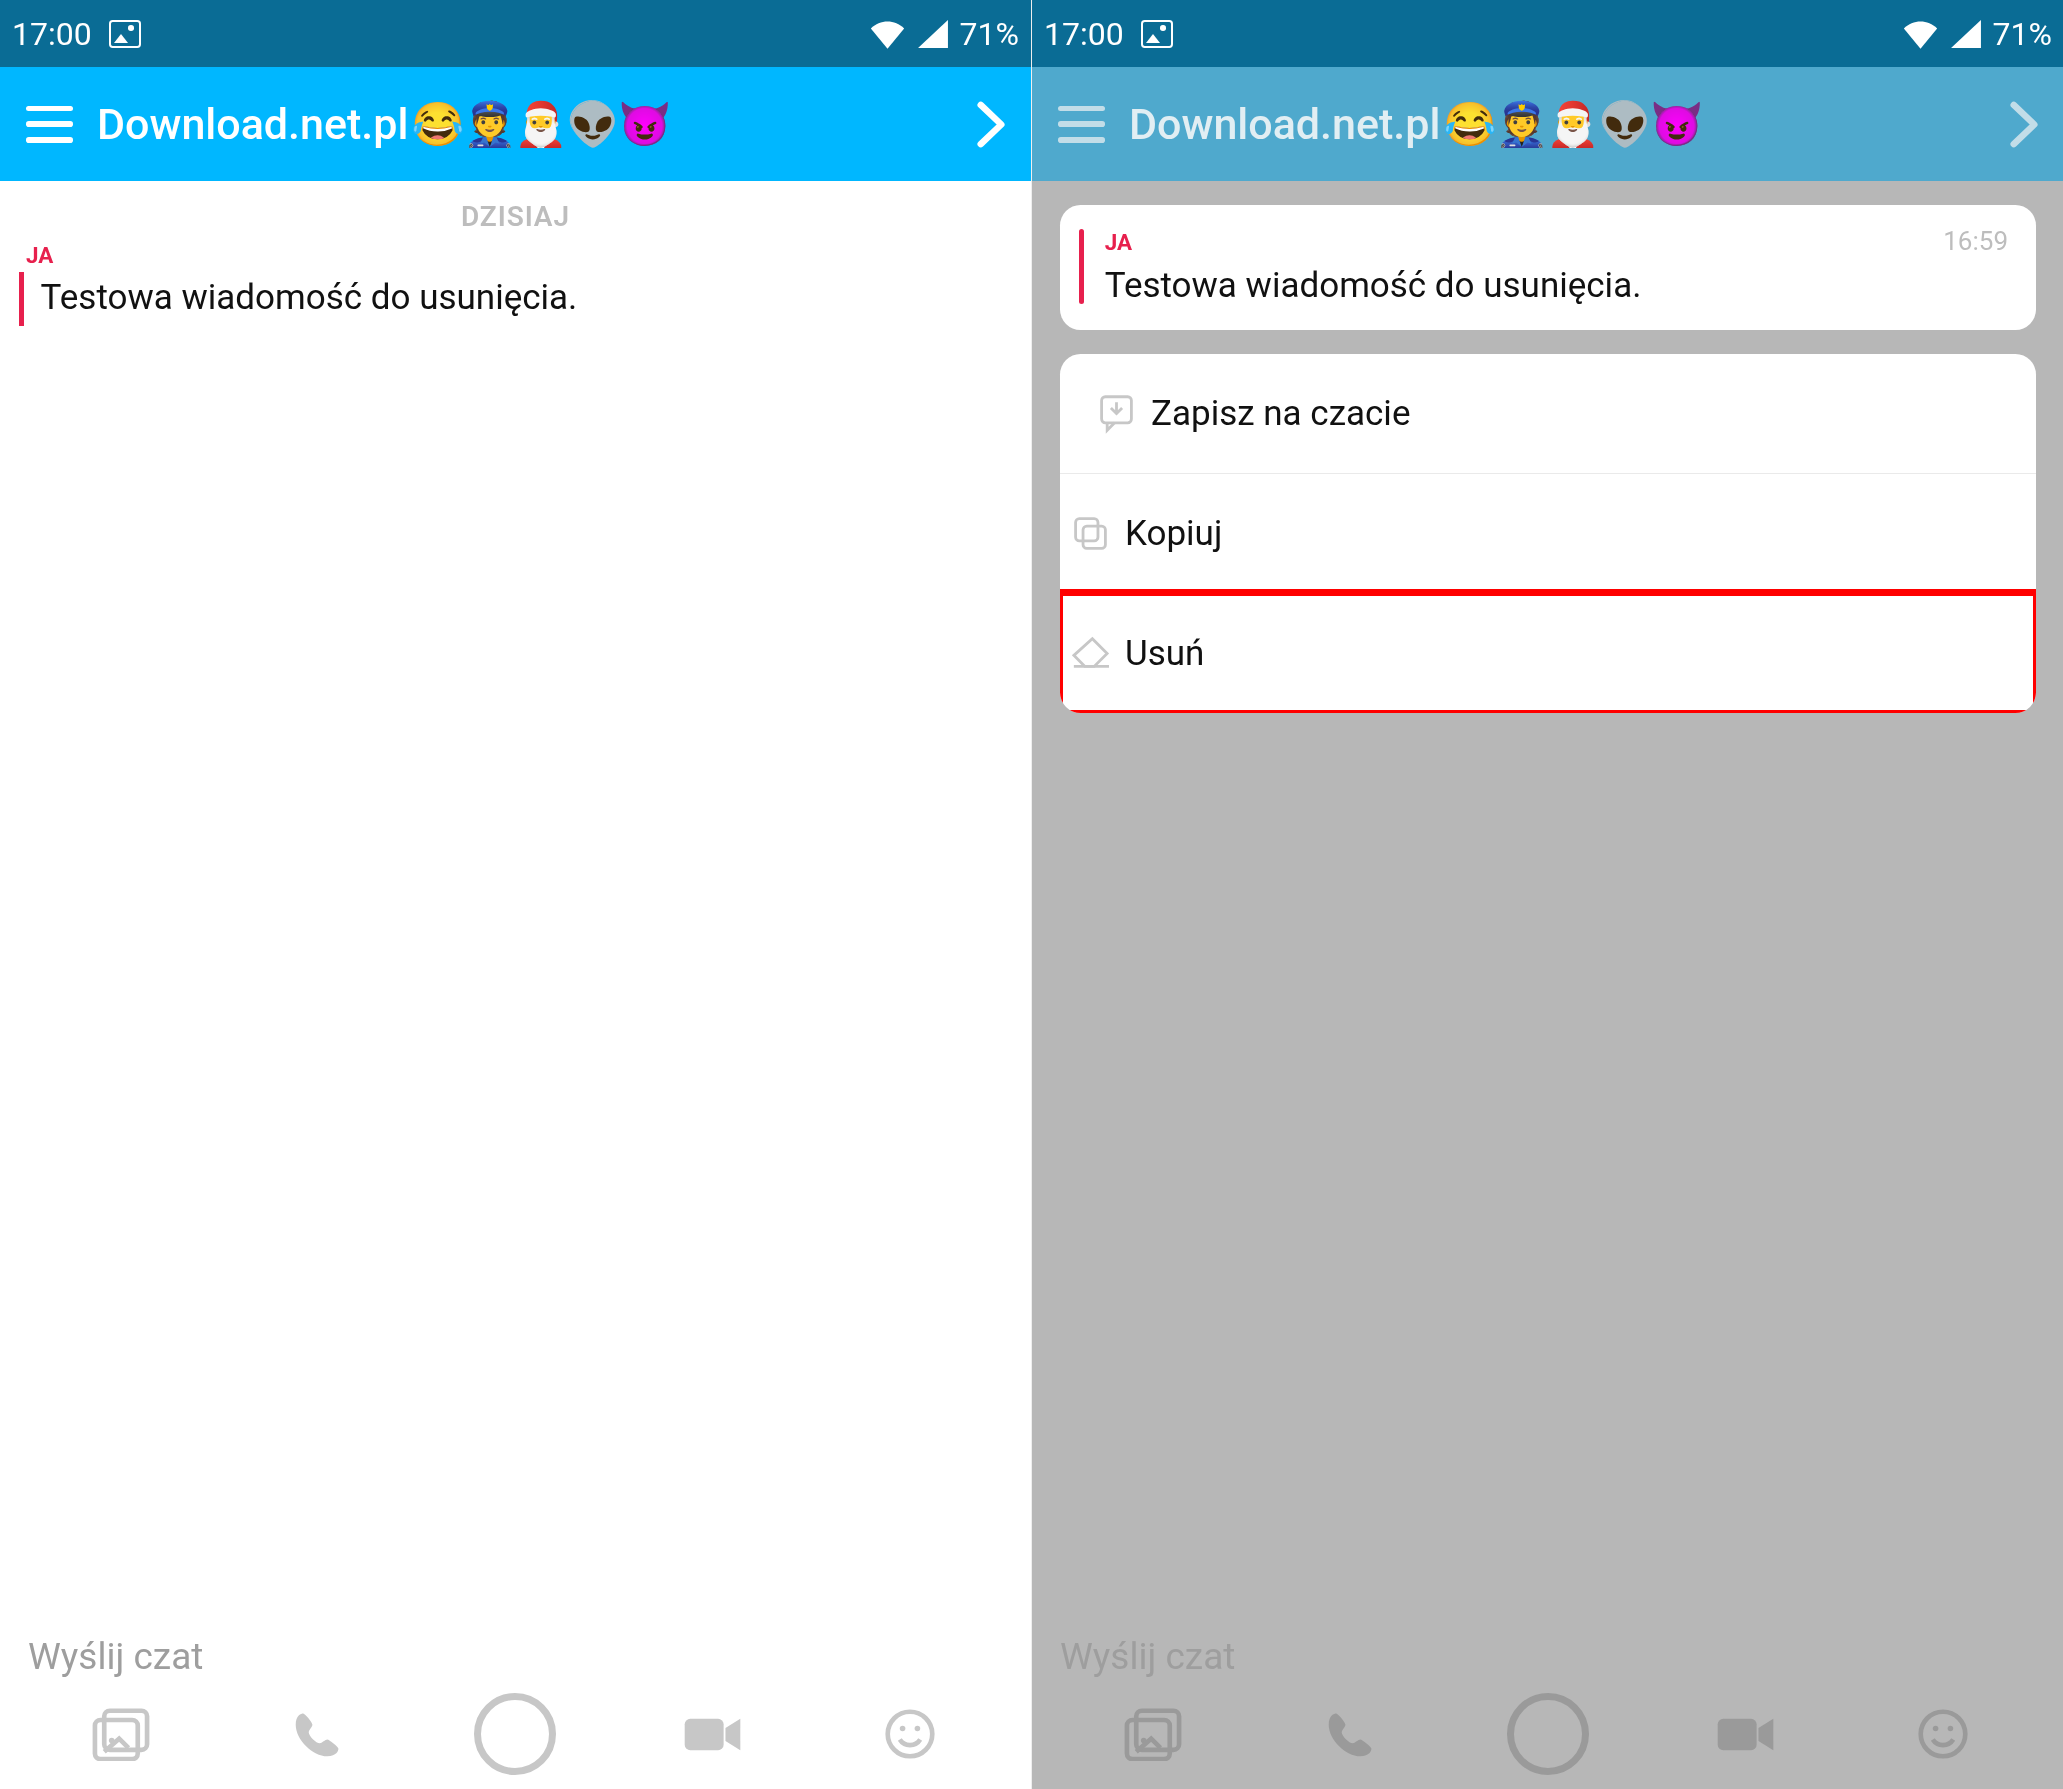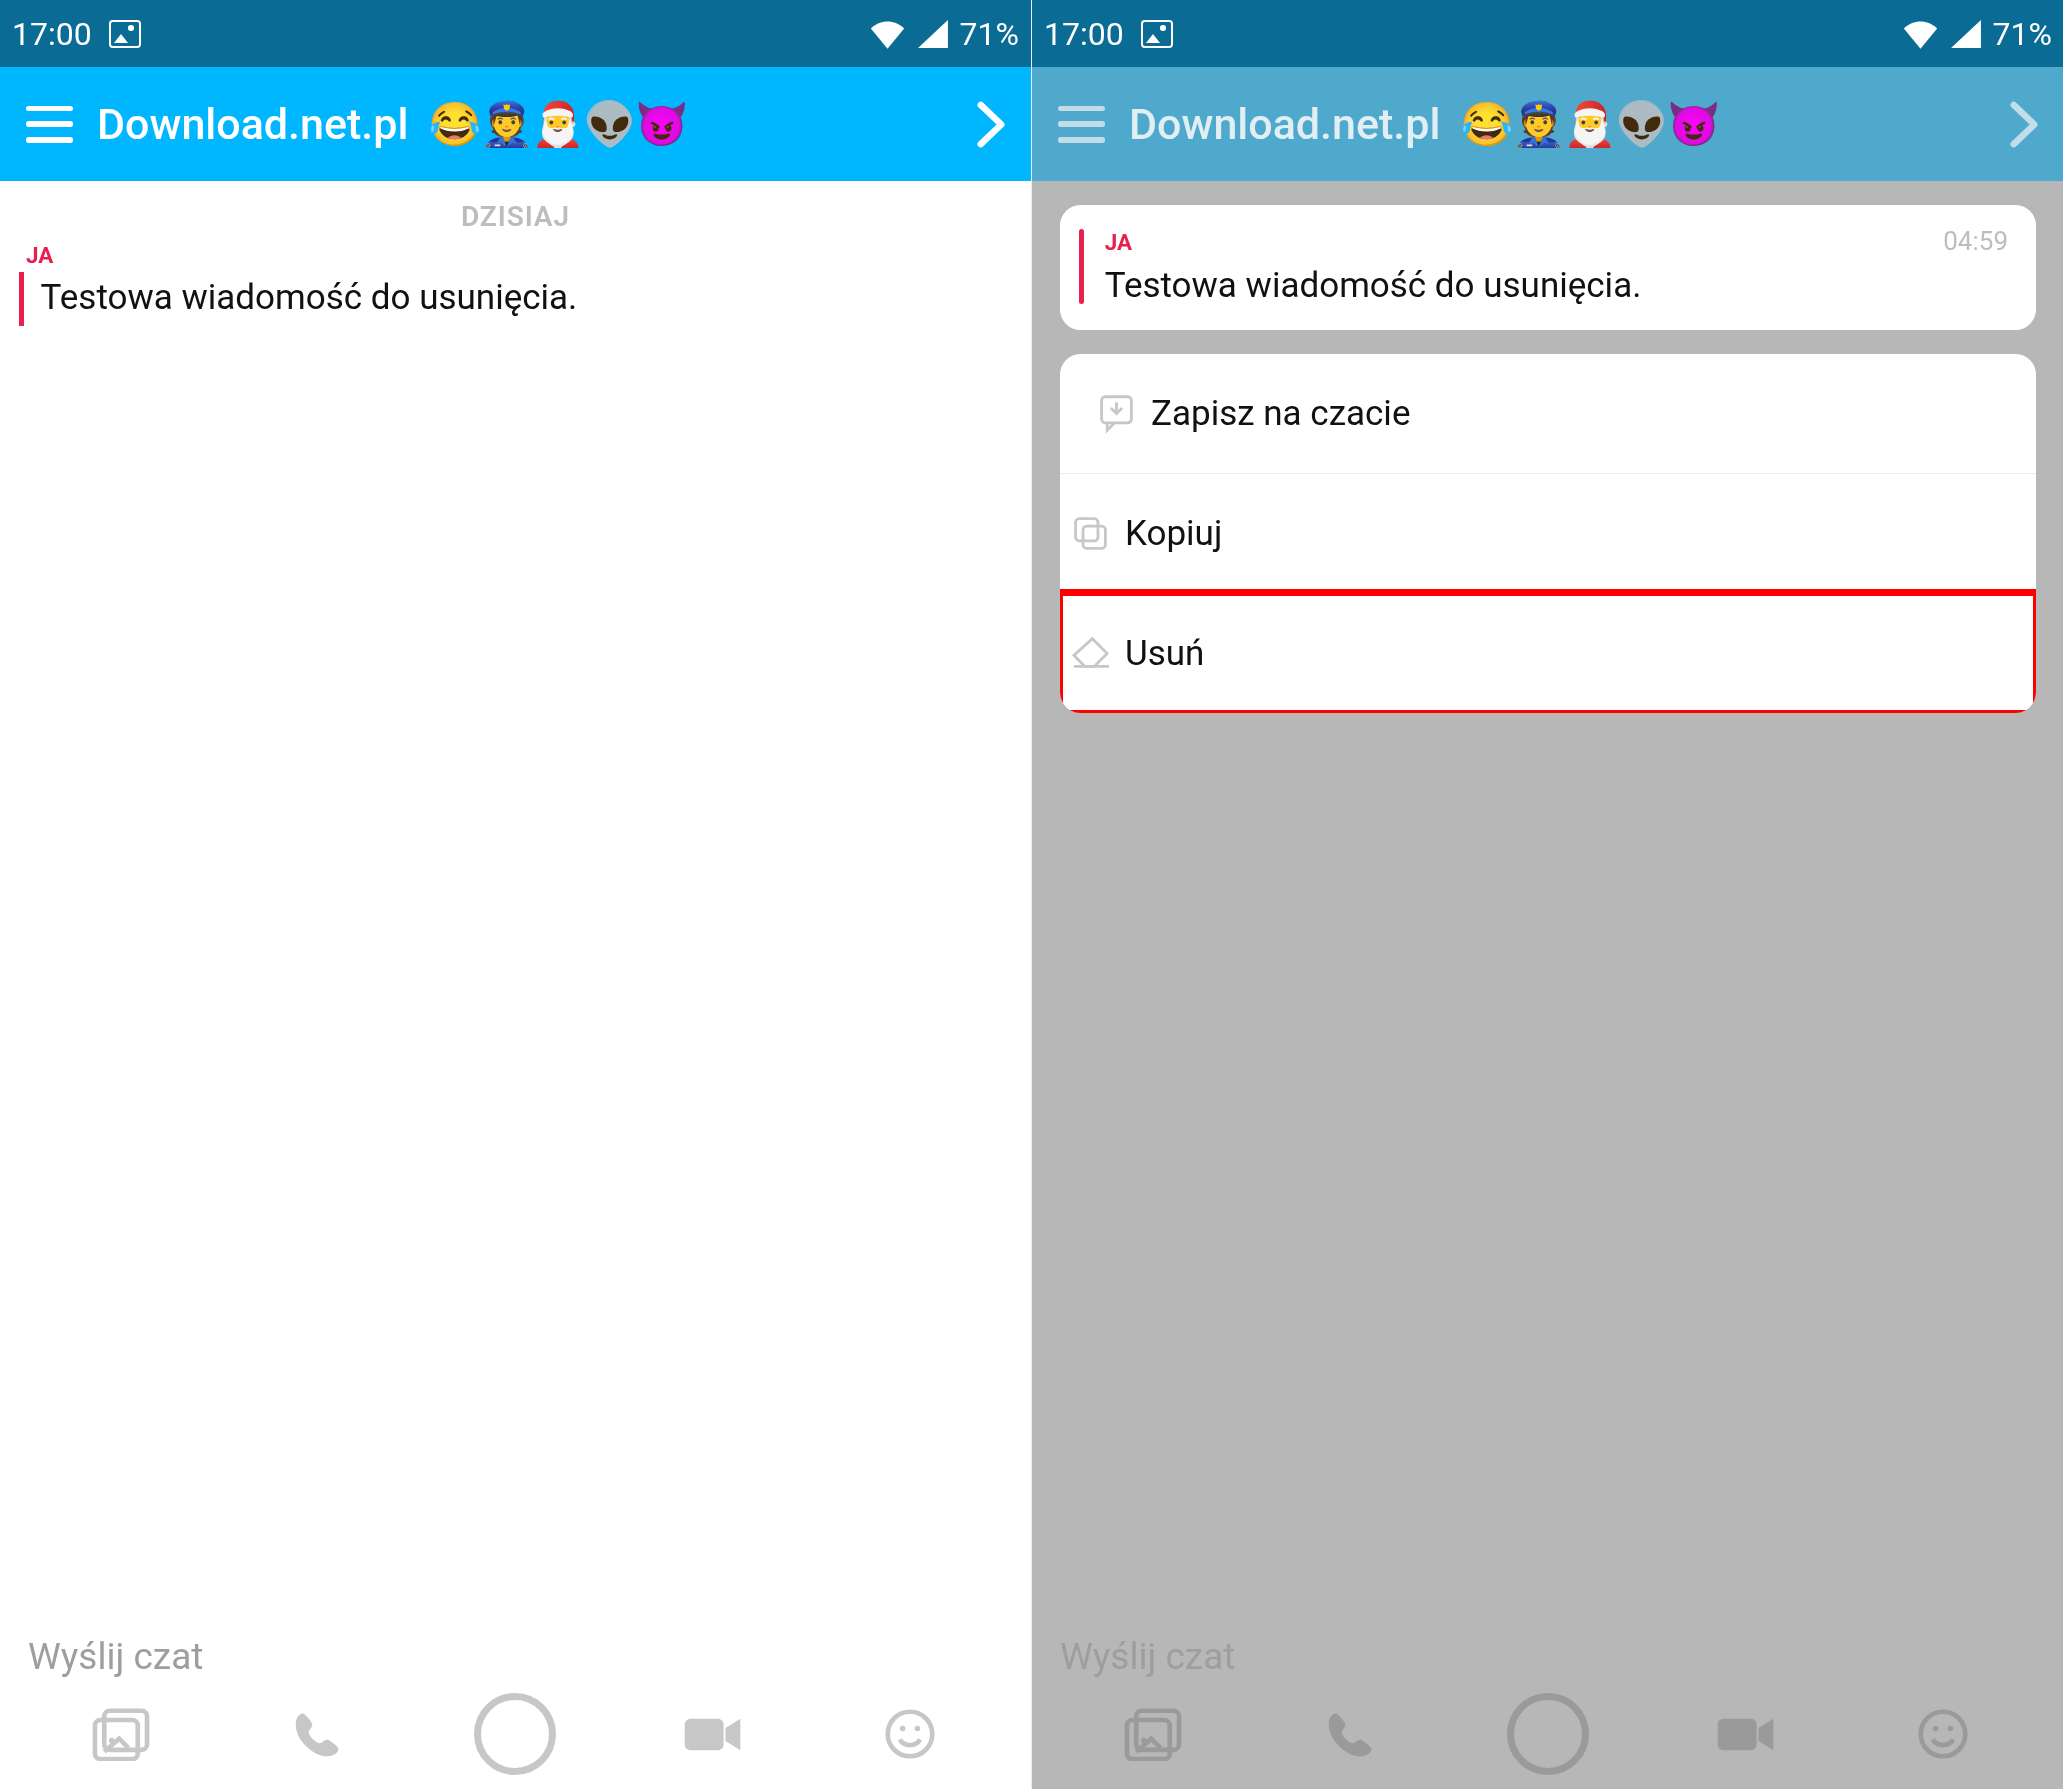--- a/index.html
+++ b/index.html
@@ -80,21 +80,21 @@
     background: #ffffff;
     border-radius: 2.8px;
   }
   .phone.right .hamburger span { background: #c2dde8; }
   .chat-title {
     flex: 1;
     font-size: 43px;
     font-weight: 500;
     display: flex;
     align-items: center;
-    gap: 20px;
+    gap: 3px;
     white-space: nowrap;
   }
   .phone.right .chat-title { color: #e1eef3; }
   .emoji-row { font-size: 43px; letter-spacing: -1.9px; }
   .chevron {
     width: 28px; height: 47px;
   }
   .chevron svg { stroke: #ffffff; }
   .phone.right .chevron svg { stroke: #c2dde8; }
 
@@ -383,21 +383,21 @@
   </div>
 
   <div class="chat-body">
     <div class="overlay-stack">
 
       <div class="msg-card">
         <div class="bar"></div>
         <div class="content">
           <div class="top">
             <span class="sender">JA</span>
-            <span class="time">04:59</span>
+            <span class="time">16:59</span>
           </div>
           <div class="text">Testowa wiadomość do usunięcia.</div>
         </div>
       </div>
 
       <div class="menu-card">
         <div class="menu-item">
           <span class="menu-icon">
             <svg width="41" height="41" viewBox="0 0 44 44">
                 <rect x="6" y="4" width="32" height="28" rx="4"></rect>

